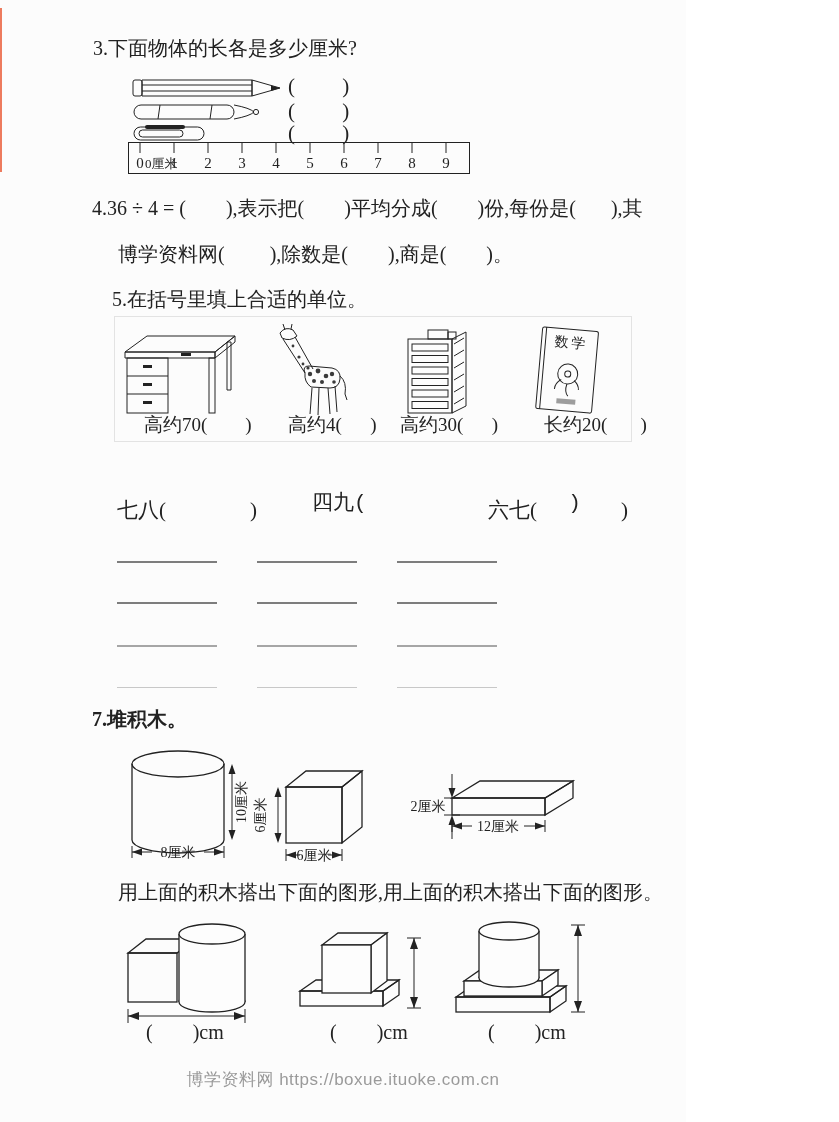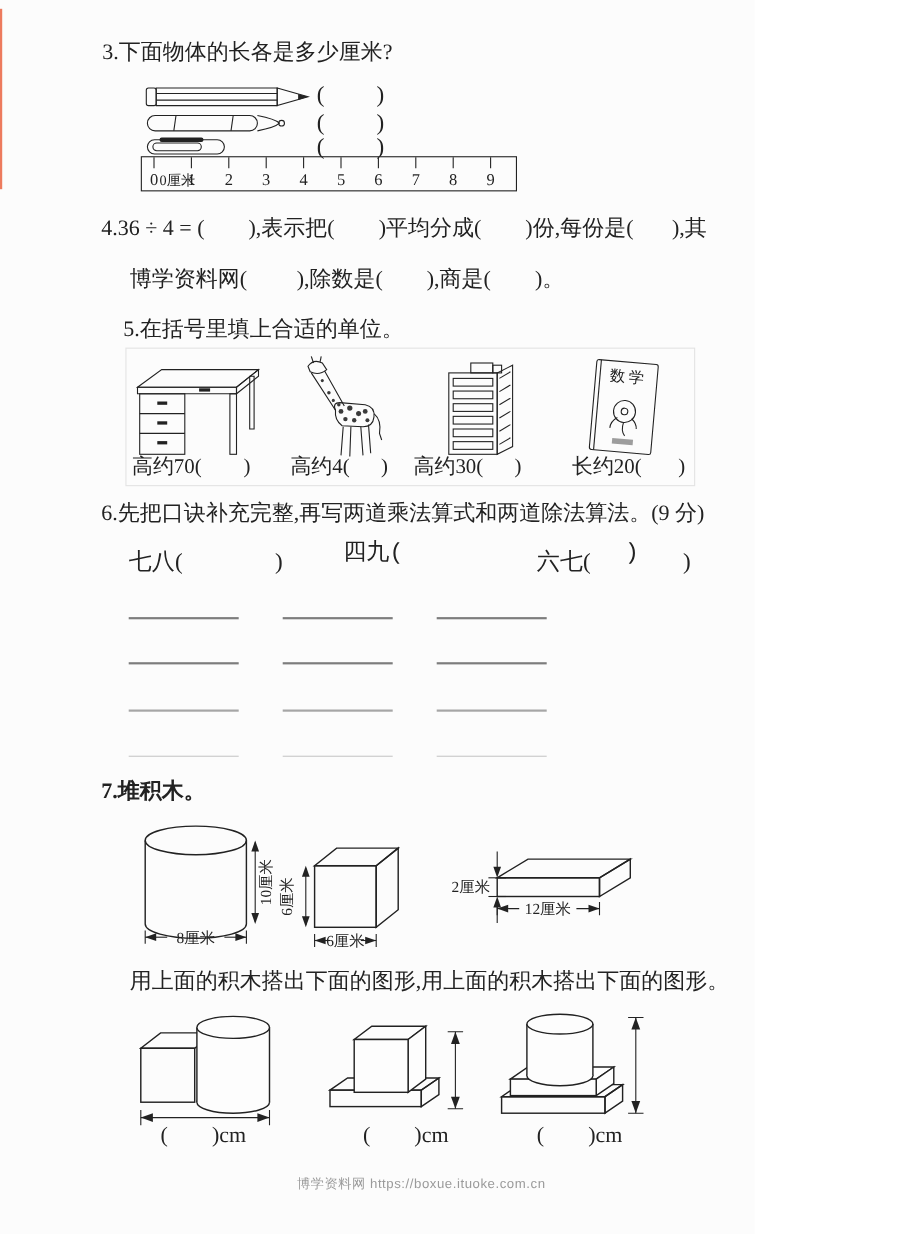--- a/index.html
+++ b/index.html
@@ -1,36 +1,36 @@
 <!DOCTYPE html>
 <html><head>
 <meta charset="utf-8">
 <style>
   html,body{margin:0;padding:0;}
   .page{position:relative;width:686px;height:1122px;background:#fcfcfc;overflow:hidden;
         font-family:"Liberation Serif","DejaVu Serif",serif;color:#222;}
   .t{position:absolute;white-space:pre;line-height:1.2;}
   .f20{font-size:20px;}
   .f21{font-size:21px;}
-  .f19{font-size:19px;}
+  .f19{font-size:19px;margin-left:24px;}
   .ansline{position:absolute;width:100px;height:2px;}
   .r12{background:#7d7d7d;}
   .r3{background:#a6a6a6;}
   .r4{background:#c8c8c8;height:1px;}
   .q5box{position:absolute;left:114px;top:316px;width:516px;height:124px;border:1px solid #e3e3e3;}
   svg{position:absolute;overflow:visible;}
   .stroke{fill:none;stroke:#222;stroke-width:1.3;}
   .strokethin{fill:none;stroke:#222;stroke-width:1;}
   .white{fill:#fdfdfd;stroke:#222;stroke-width:1.3;}
   .dim{stroke:#222;stroke-width:1;fill:none;}
   .dimhead{fill:#222;stroke:none;}
   .dimtext{font-family:"Liberation Serif","DejaVu Serif",serif;font-size:14px;fill:#222;}
   .footer{position:absolute;left:0;top:1068px;width:100%;text-align:center;
           font-family:"Liberation Sans","DejaVu Sans",sans-serif;
-          font-size:12px;color:#9a9a9a;letter-spacing:.5px;padding-left:40px;}
+          font-size:17px;color:#9a9a9a;letter-spacing:.5px;}
   .red-line{position:absolute;left:0;top:8px;width:2px;height:164px;background:#e8502a;opacity:.75;}
   .green-dot{position:absolute;left:832px;top:0;width:6px;height:5px;background:#8bc53f;opacity:.7;border-radius:1px;}
   .gray-edge{position:absolute;left:818px;top:0;width:1px;height:1122px;background:#f1f1f1;}
 </style>
 </head>
 <body>
 
 <div class="page">
 
   <div class="t f20" style="left:93px;top:36px;">3.下面物体的长各是多少厘米?</div>
@@ -165,21 +165,20 @@
       <path d="M42,58 Q40,66 44,70 M36,54 Q30,58 30,64 M49,54 Q54,58 54,63" class="strokethin"></path>
       <rect x="33" y="73" width="19" height="5" fill="#6a6a6a" opacity=".65"></rect>
     </g>
   </svg>
 
   <div class="t f19" style="left:120px;top:414px;">高约70(        )</div>
   <div class="t f19" style="left:264px;top:414px;">高约4(      )</div>
   <div class="t f19" style="left:376px;top:414px;">高约30(      )</div>
   <div class="t f19" style="left:520px;top:414px;">长约20(       )</div>
 
-  <div class="t f20" style="left:92px;top:455px;">6.先把口诀补充完整,再写两道乘法算式和两道除法算法。(9 分)</div>
   <div class="t f21" style="left:117px;top:498px;">七八(                )</div>
   <div class="t f21" style="left:312px;top:491px;font-family:Liberation Mono, monospace;">四九(                )</div>
   <div class="t f21" style="left:488px;top:498px;">六七(                )</div>
 
   <div class="ansline r12" style="left:117px;top:561px;"></div>
   <div class="ansline r12" style="left:257px;top:561px;"></div>
   <div class="ansline r12" style="left:397px;top:561px;"></div>
   <div class="ansline r12" style="left:117px;top:602px;"></div>
   <div class="ansline r12" style="left:257px;top:602px;"></div>
   <div class="ansline r12" style="left:397px;top:602px;"></div>

